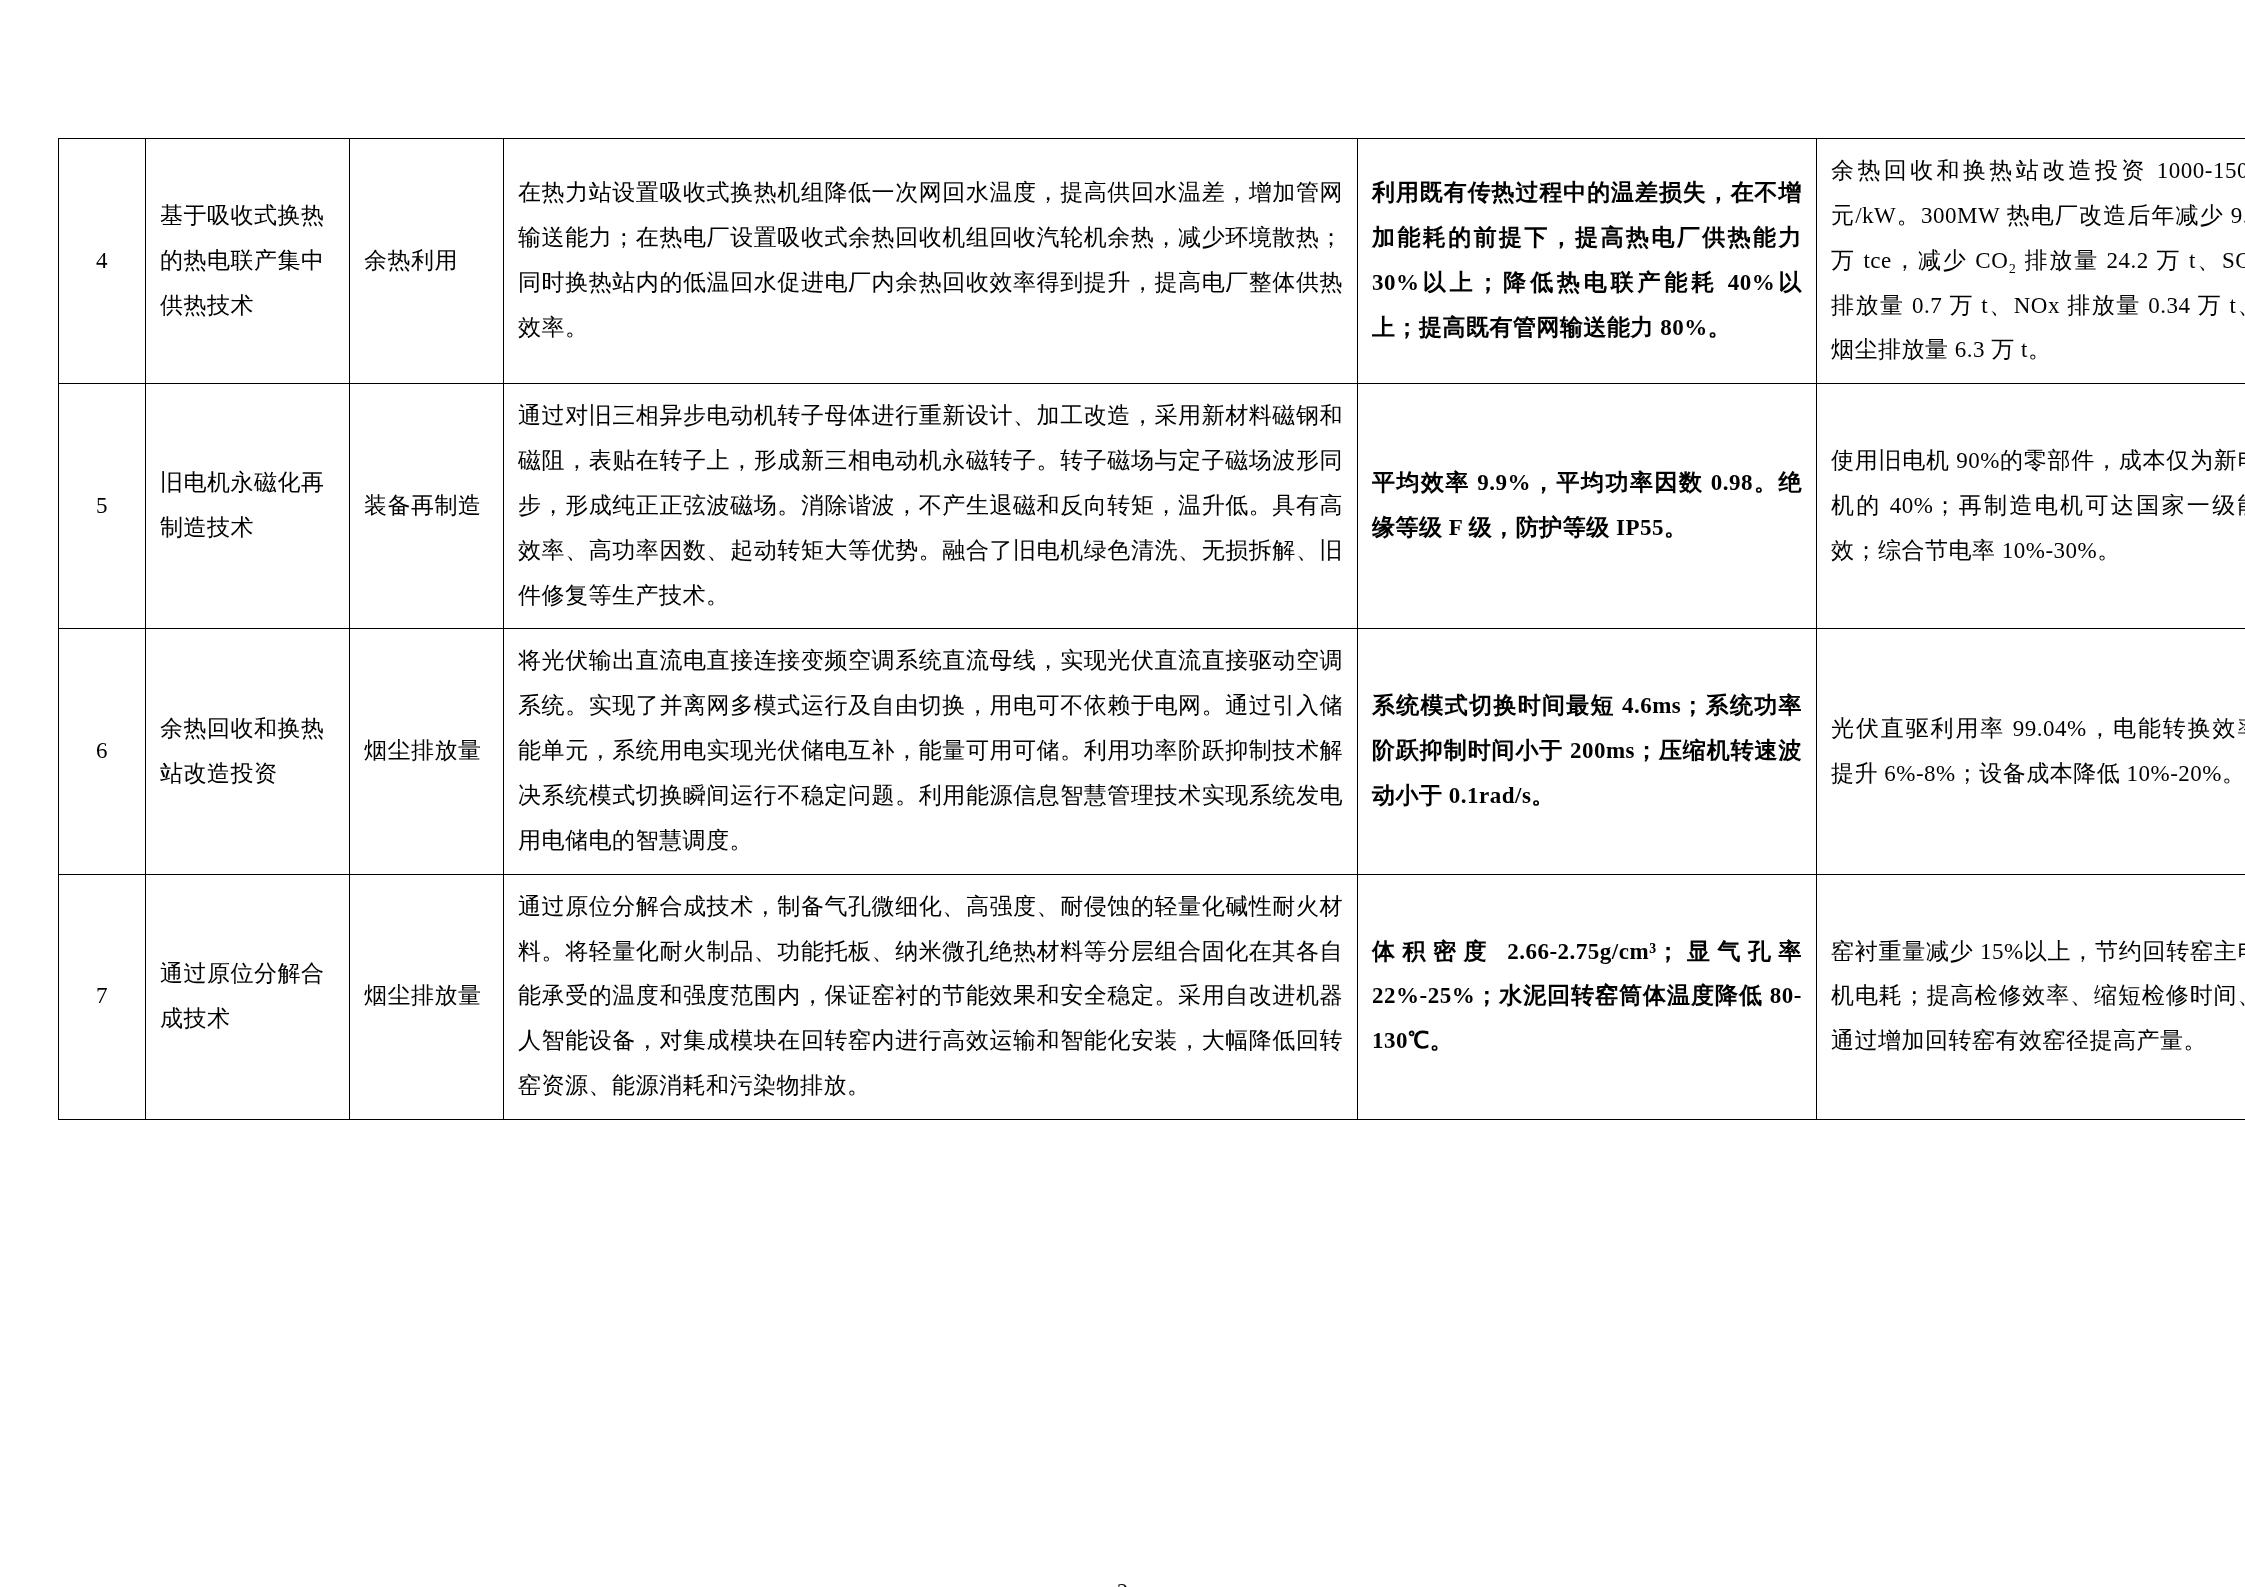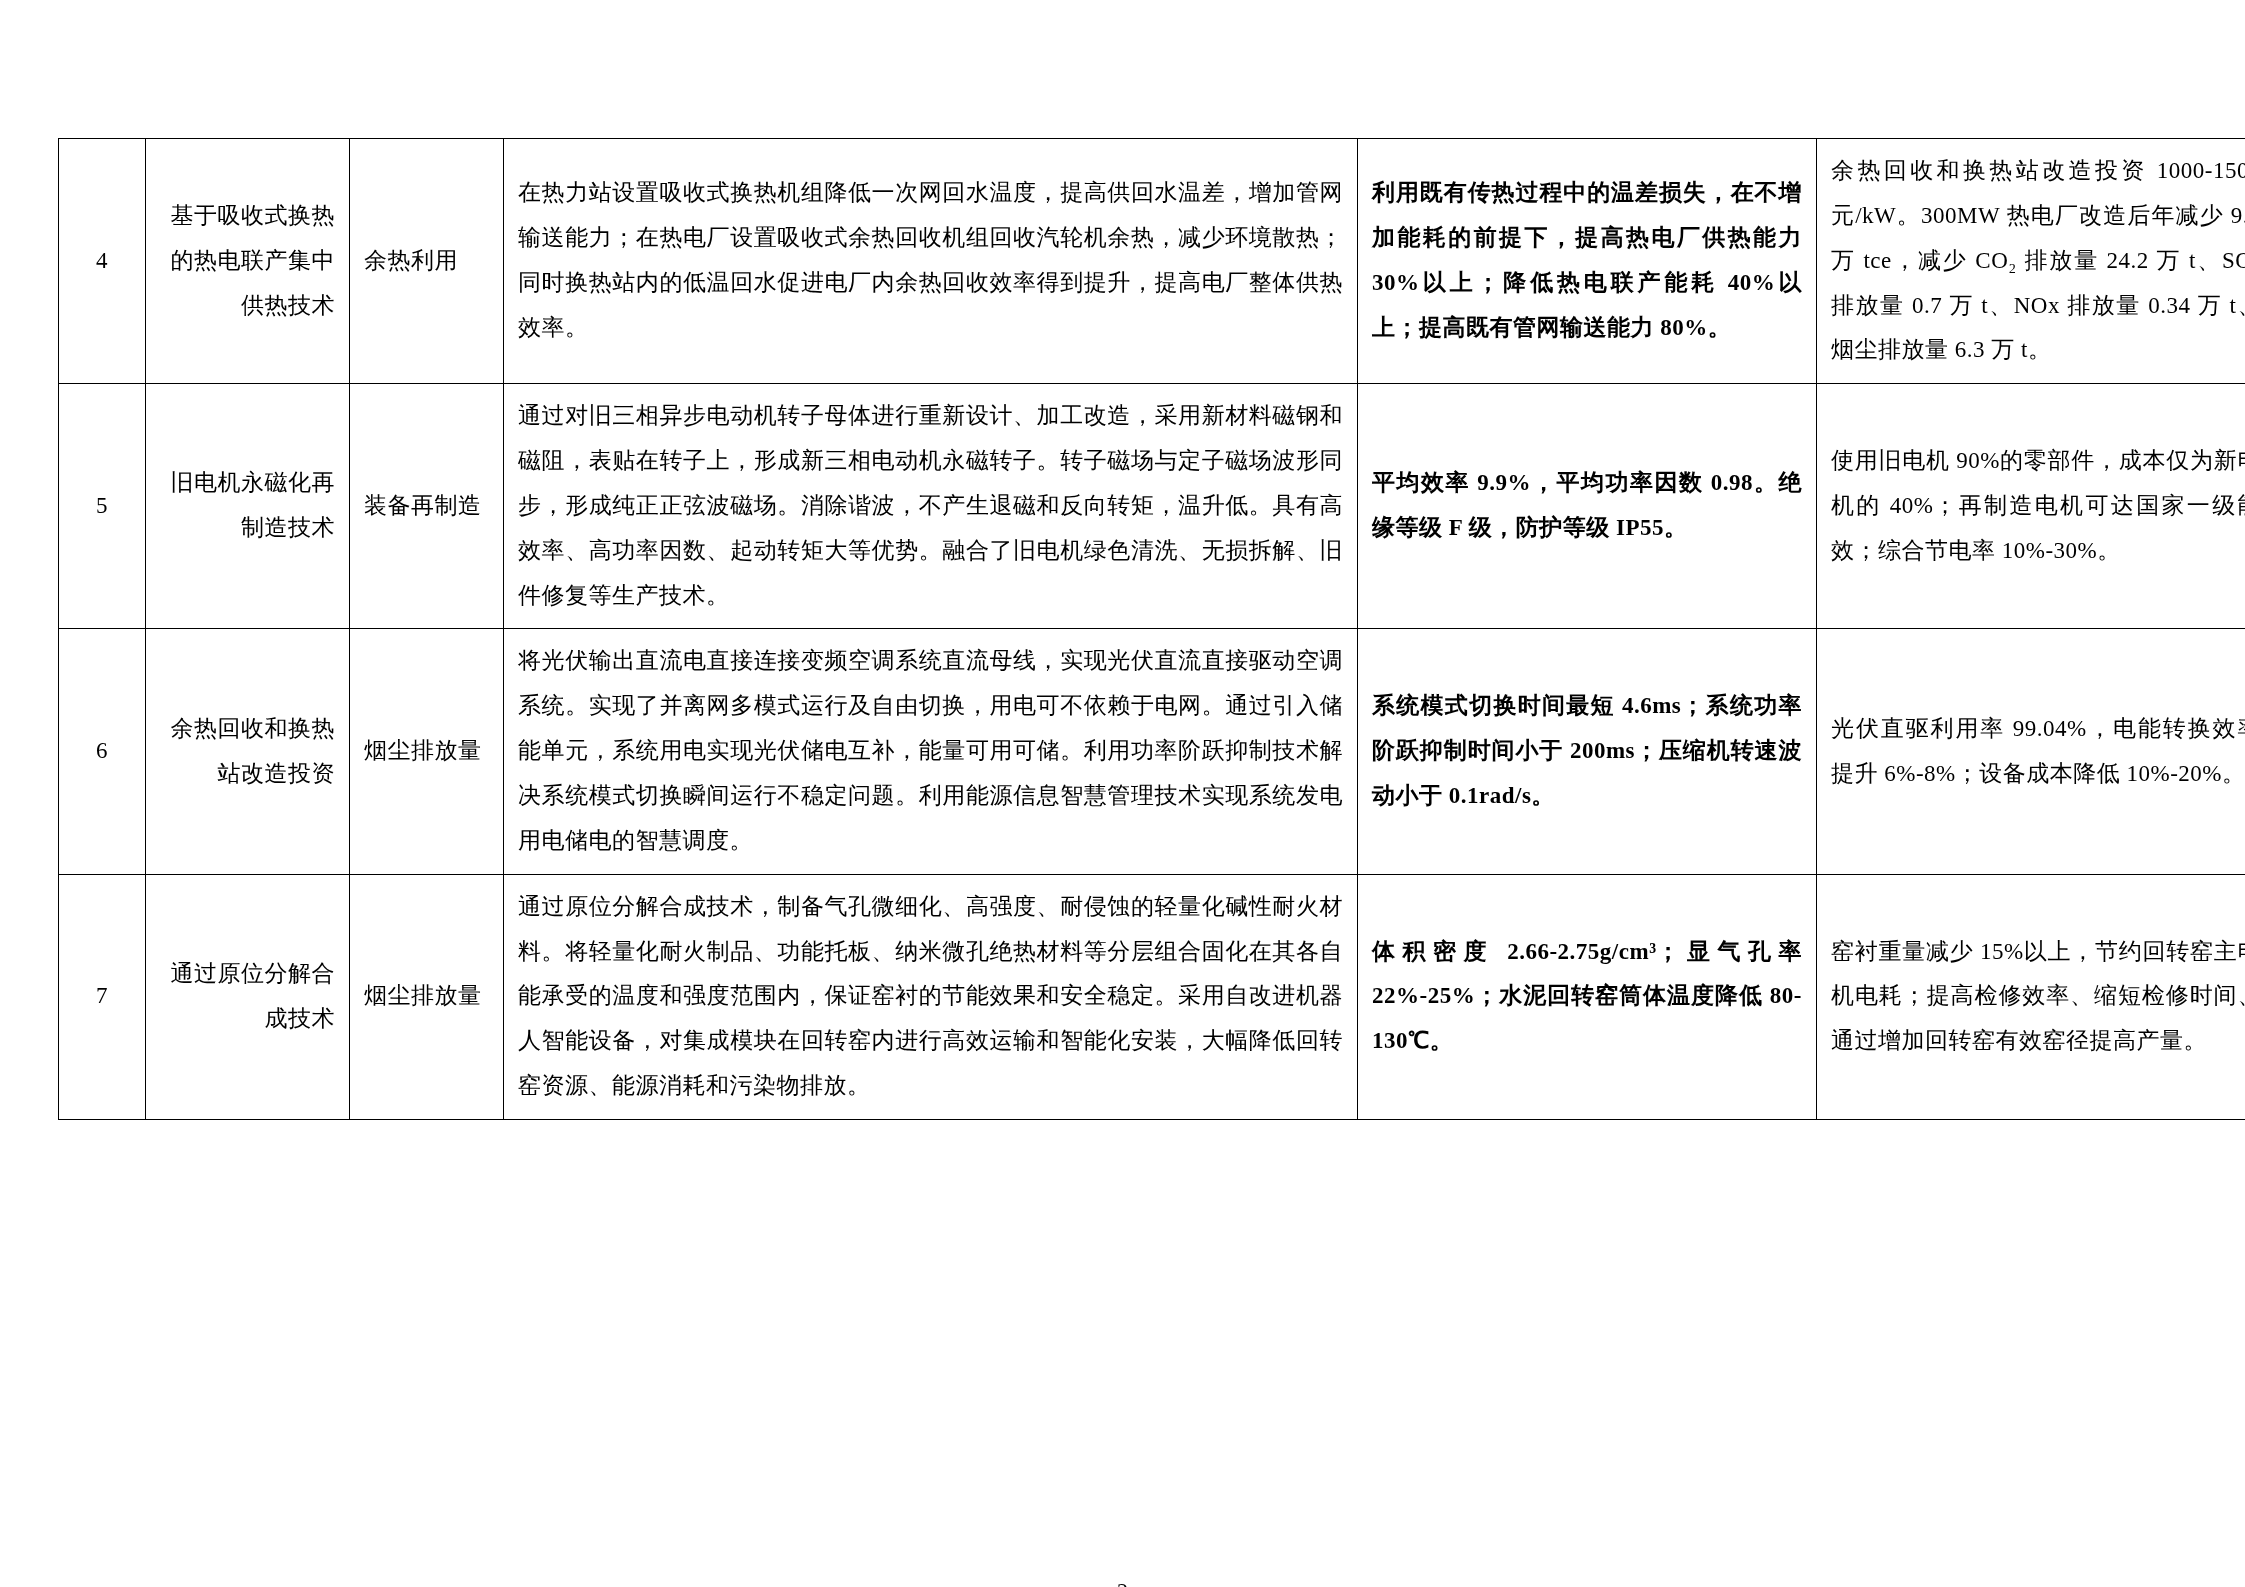--- a/index.html
+++ b/index.html
@@ -38,21 +38,21 @@
     letter-spacing: 0.5px;
   }
   td.col-idx {
     width: 58px;
     text-align: center;
     vertical-align: middle;
     padding: 10px 2px;
   }
   td.col-name {
     width: 175px;
-    text-align: right;
+    text-align: left;
     vertical-align: middle;
     padding: 10px 22px;
     line-height: 2.05;
   }
   td.col-cat {
     width: 125px;
     text-align: left;
     vertical-align: middle;
     padding: 10px 18px;
     line-height: 2.05;

